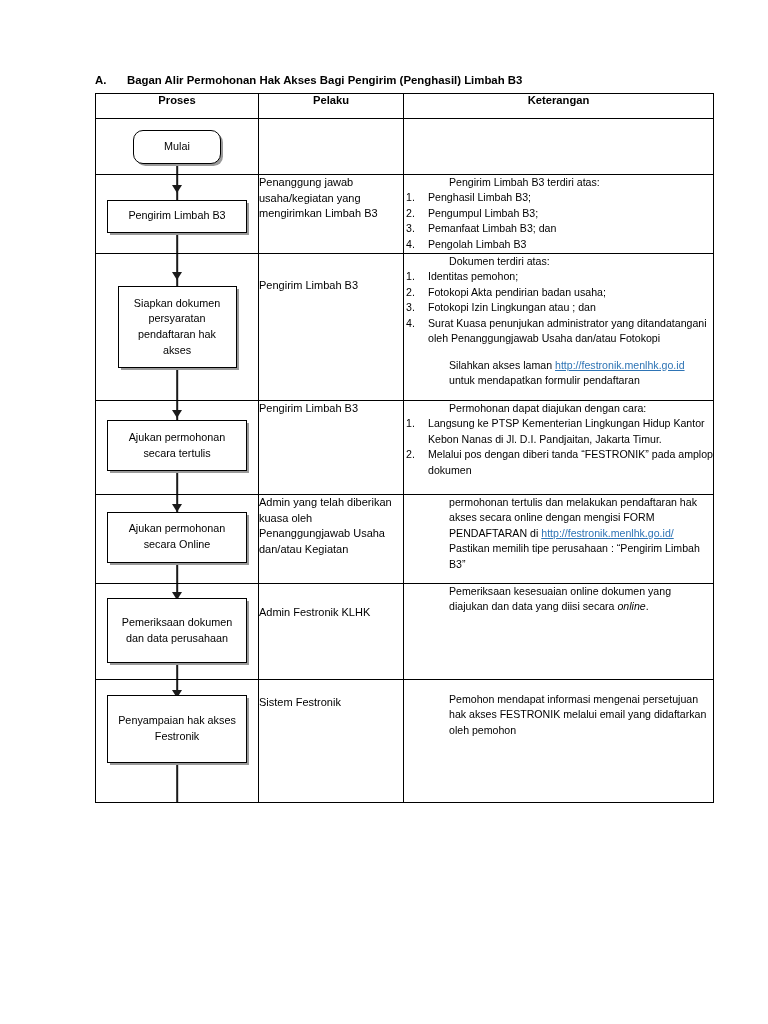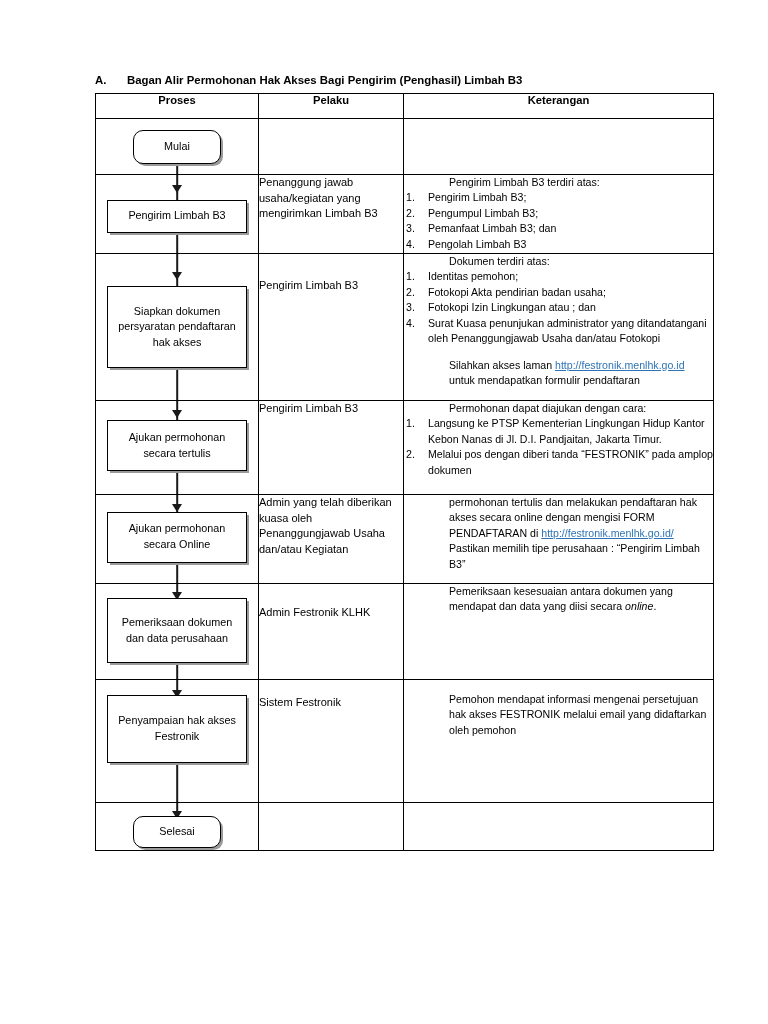--- a/index.html
+++ b/index.html
@@ -191,34 +191,34 @@
           <div class="proc-inner" style="height:78px">
             <div class="connector conn-full"></div>
             <div class="arrow" style="top:10px"></div>
             <div class="shape process" style="width:140px;height:33px;margin-top:4px">Pengirim Limbah B3</div>
           </div>
         </td>
         <td class="pelaku">Penanggung jawab usaha/kegiatan yang mengirimkan Limbah B3</td>
         <td class="ket">
           <p>Pengirim Limbah B3 terdiri atas:</p>
           <ol class="numlist">
-            <li><span class="num">1.</span><span>Pengirim Limbah B3;</span></li>
+            <li><span class="num">1.</span><span>Penghasil Limbah B3;</span></li>
             <li><span class="num">2.</span><span>Pengumpul Limbah B3;</span></li>
             <li><span class="num">3.</span><span>Pemanfaat Limbah B3; dan</span></li>
             <li><span class="num">4.</span><span>Pengolah Limbah B3</span></li>
           </ol>
         </td>
       </tr>
 
       <tr style="height:146px">
         <td class="proc-cell">
           <div class="proc-inner" style="height:146px">
             <div class="connector conn-full"></div>
             <div class="arrow" style="top:18px"></div>
-            <div class="shape process" style="width:140px;height:82px;margin-top:0">Siapkan dokumen persyaratan pendaftaran hak akses</div>
+            <div class="shape process" style="width:119px;height:82px;margin-top:0">Siapkan dokumen persyaratan pendaftaran hak akses</div>
           </div>
         </td>
         <td class="pelaku mid">
           <div style="padding-top:24px">Pengirim Limbah B3</div>
         </td>
         <td class="ket">
           <p>Dokumen terdiri atas:</p>
           <ol class="numlist">
             <li><span class="num">1.</span><span>Identitas pemohon;</span></li>
             <li><span class="num">2.</span><span>Fotokopi Akta pendirian badan usaha;</span></li>
@@ -269,47 +269,36 @@
           <div class="proc-inner" style="height:95px">
             <div class="connector conn-full"></div>
             <div class="arrow" style="top:8px"></div>
             <div class="shape process" style="width:140px;height:65px;margin-top:-2px">Pemeriksaan dokumen dan data perusahaan</div>
           </div>
         </td>
         <td class="pelaku">
           <div style="padding-top:21px">Admin Festronik KLHK</div>
         </td>
         <td class="ket">
-          <p><span>Pemeriksaan kesesuaian antara dokumen yang mendapat dan data yang diisi secara </span><span class="ital">online</span><span>.</span></p>
+          <p><span>Pemeriksaan kesesuaian online dokumen yang diajukan dan data yang diisi secara </span><span class="ital">online</span><span>.</span></p>
         </td>
       </tr>
 
       <tr style="height:122px">
         <td class="proc-cell">
           <div class="proc-inner" style="height:122px">
             <div class="connector conn-full"></div>
             <div class="arrow" style="top:10px"></div>
             <div class="shape process" style="width:140px;height:68px;margin-top:-24px">Penyampaian hak akses  Festronik</div>
           </div>
         </td>
         <td class="pelaku">
           <div style="padding-top:15px">Sistem Festronik</div>
         </td>
         <td class="ket">
           <p style="padding-top:12px">Pemohon mendapat informasi mengenai persetujuan hak akses FESTRONIK melalui email yang didaftarkan oleh pemohon</p>
         </td>
       </tr>
 
-      <tr style="height:47px">
-        <td class="proc-cell">
-          <div class="proc-inner" style="height:47px">
-            <div class="connector" style="top:0;height:18px"></div>
-            <div class="arrow" style="top:8px"></div>
-            <div class="shape terminator" style="width:88px;height:32px;margin-top:10px">Selesai</div>
-          </div>
-        </td>
-        <td class="pelaku"></td>
-        <td class="ket"></td>
-      </tr>
 
     </tbody>
   </table>
 </div>
 
 </body></html>

